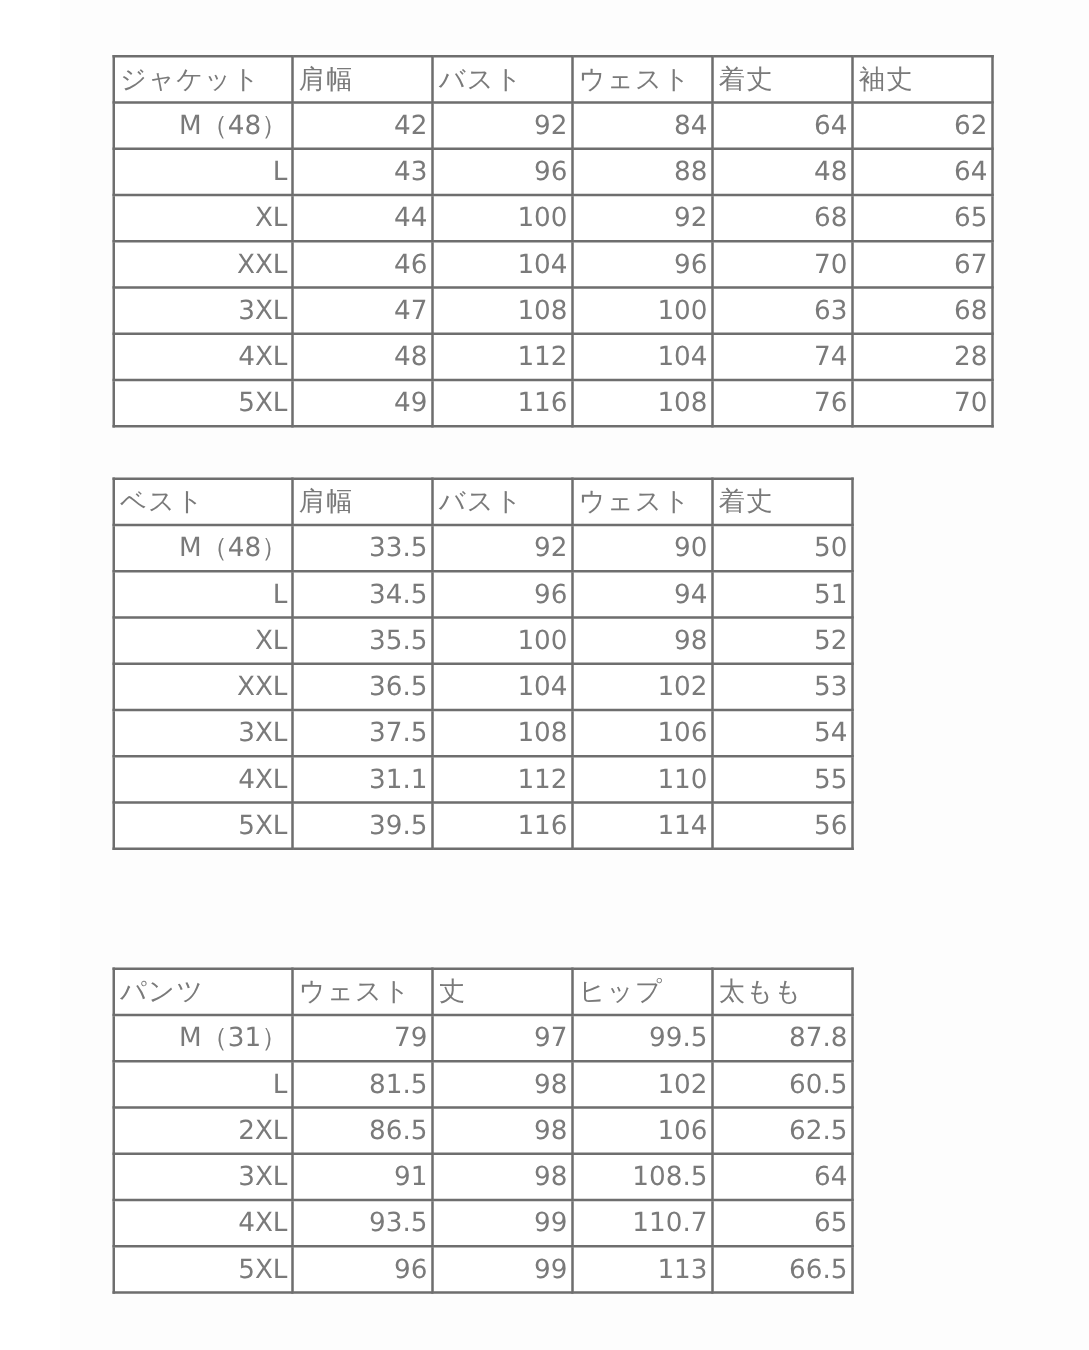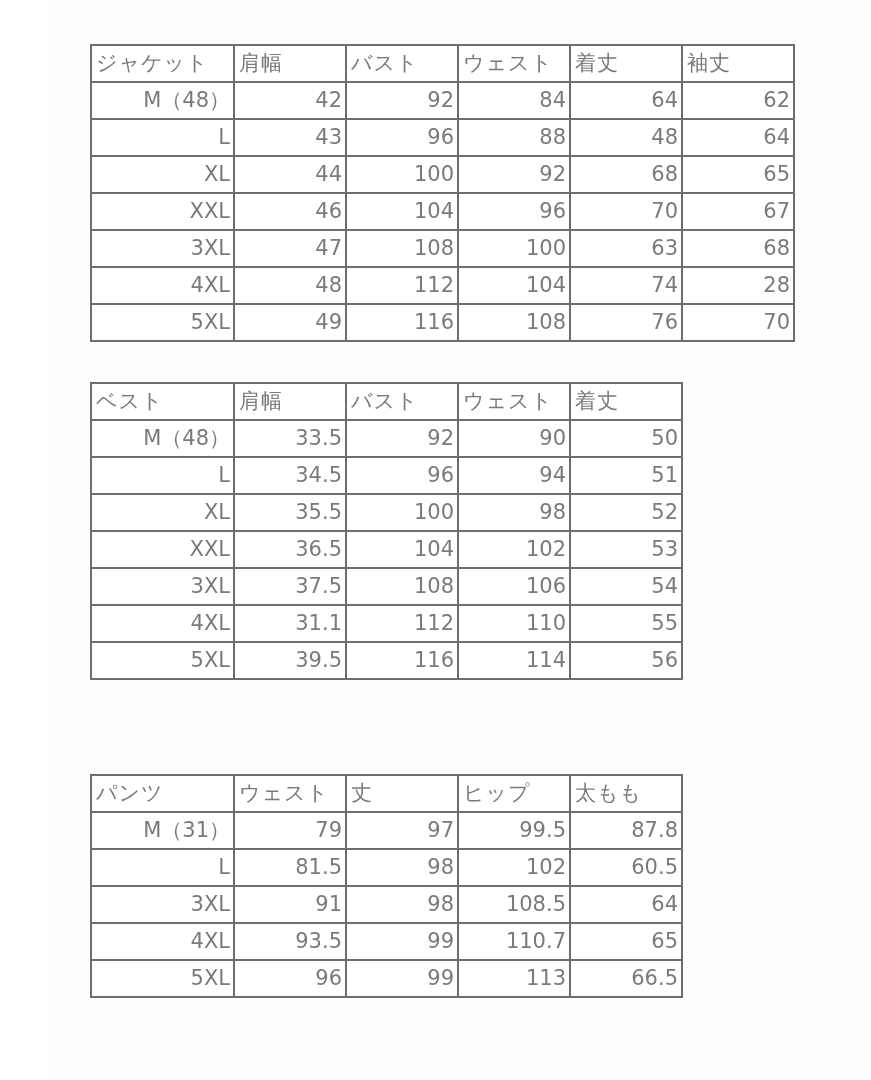--- a/index.html
+++ b/index.html
@@ -238,20 +238,27 @@
       <td class="num">87.8</td>
     </tr>
     <tr>
       <td class="label">L</td>
       <td class="num">81.5</td>
       <td class="num">98</td>
       <td class="num">102</td>
       <td class="num">60.5</td>
     </tr>
     <tr>
+      <td class="label">2XL</td>
+      <td class="num">86.5</td>
+      <td class="num">98</td>
+      <td class="num">106</td>
+      <td class="num">62.5</td>
+    </tr>
+    <tr>
       <td class="label">3XL</td>
       <td class="num">91</td>
       <td class="num">98</td>
       <td class="num">108.5</td>
       <td class="num">64</td>
     </tr>
     <tr>
       <td class="label">4XL</td>
       <td class="num">93.5</td>
       <td class="num">99</td>

